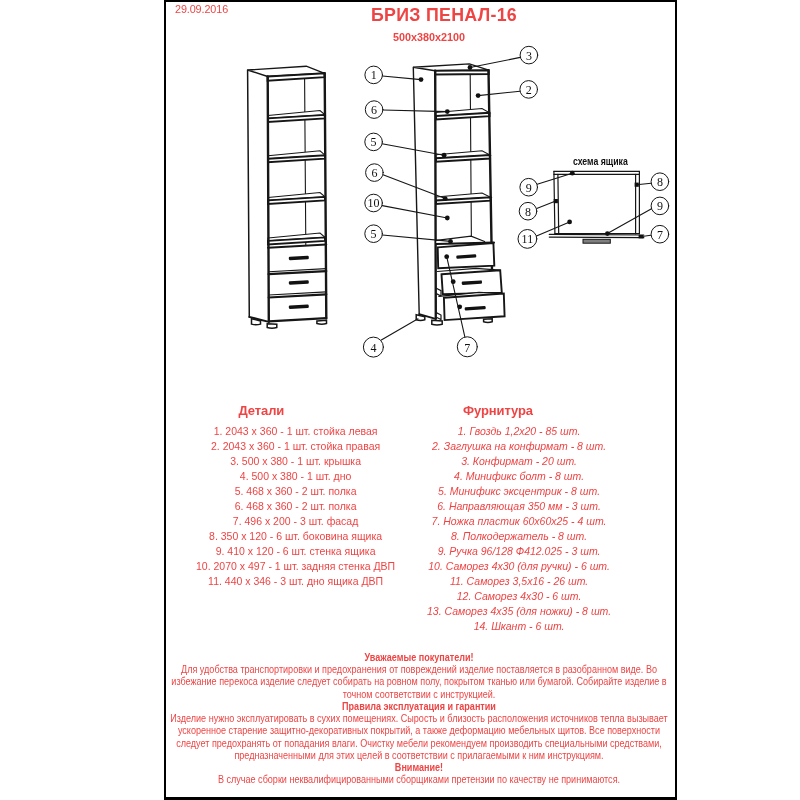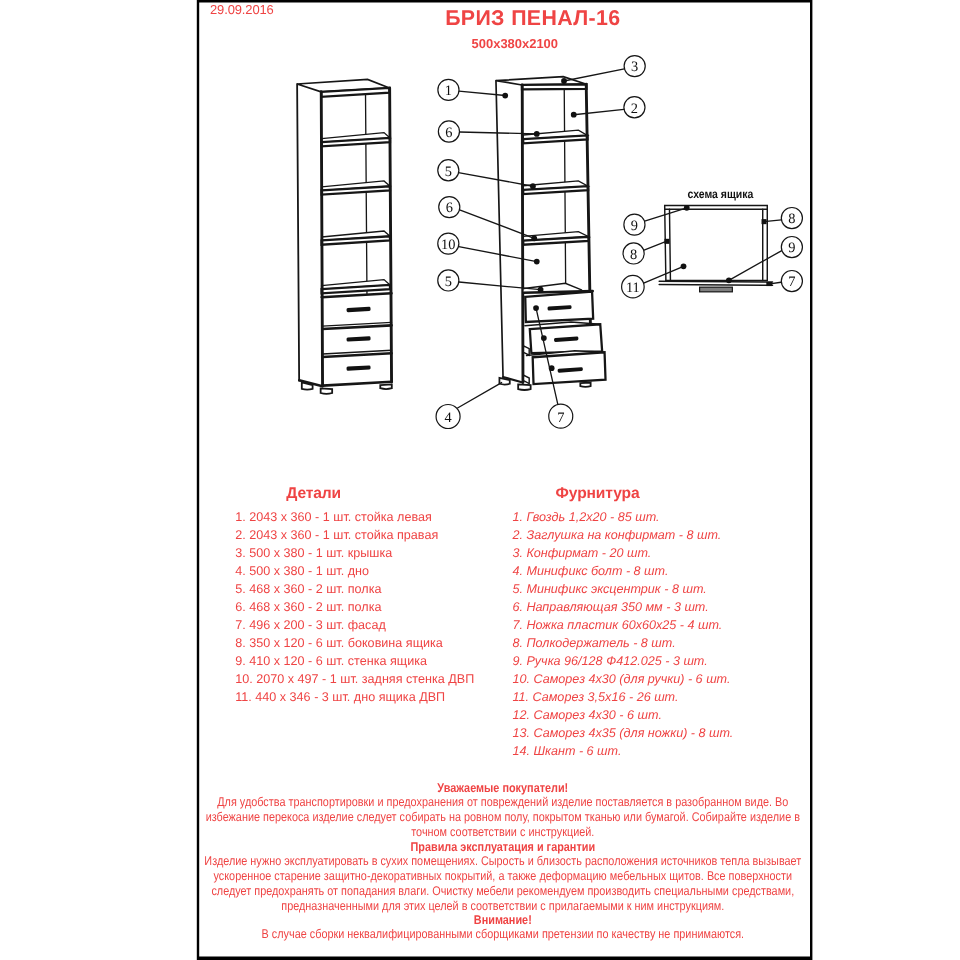--- a/index.html
+++ b/index.html
@@ -8,21 +8,21 @@
   .abs{position:absolute;}
   #frame{left:164px;top:0px;width:509px;height:795px;
          border-top:2px solid #000;border-left:2.5px solid #000;
          border-right:2px solid #000;border-bottom:4.5px solid #000;}
   #date{left:175px;top:2.5px;font-size:10.8px;letter-spacing:-0.1px;}
   #title{left:166px;top:5px;width:556px;text-align:center;
          font-size:17.8px;font-weight:bold;letter-spacing:0.3px;}
   #subtitle{left:166px;top:30.5px;width:526px;text-align:center;
             font-size:10.8px;font-weight:bold;}
   .listhead{font-size:13px;font-weight:bold;letter-spacing:-0.1px;}
-  .list{font-size:10.5px;line-height:15px;white-space:pre;}
+  .list{font-size:10.5px;line-height:15px;white-space:pre;text-align:center;}
   #dethead{left:238.5px;top:402.7px;}
   #detlist{left:196px;top:423.5px;}
   #furhead{left:451px;top:402.7px;margin-left:12px;}
   #furlist{left:427px;top:423.5px;font-style:italic;}
   #bottom{left:119px;top:651px;width:600px;text-align:center;
           font-size:10.5px;line-height:12.22px;white-space:nowrap;
           transform:scaleX(0.862);transform-origin:50% 0%;}
 </style>
 </head>
 <body>

